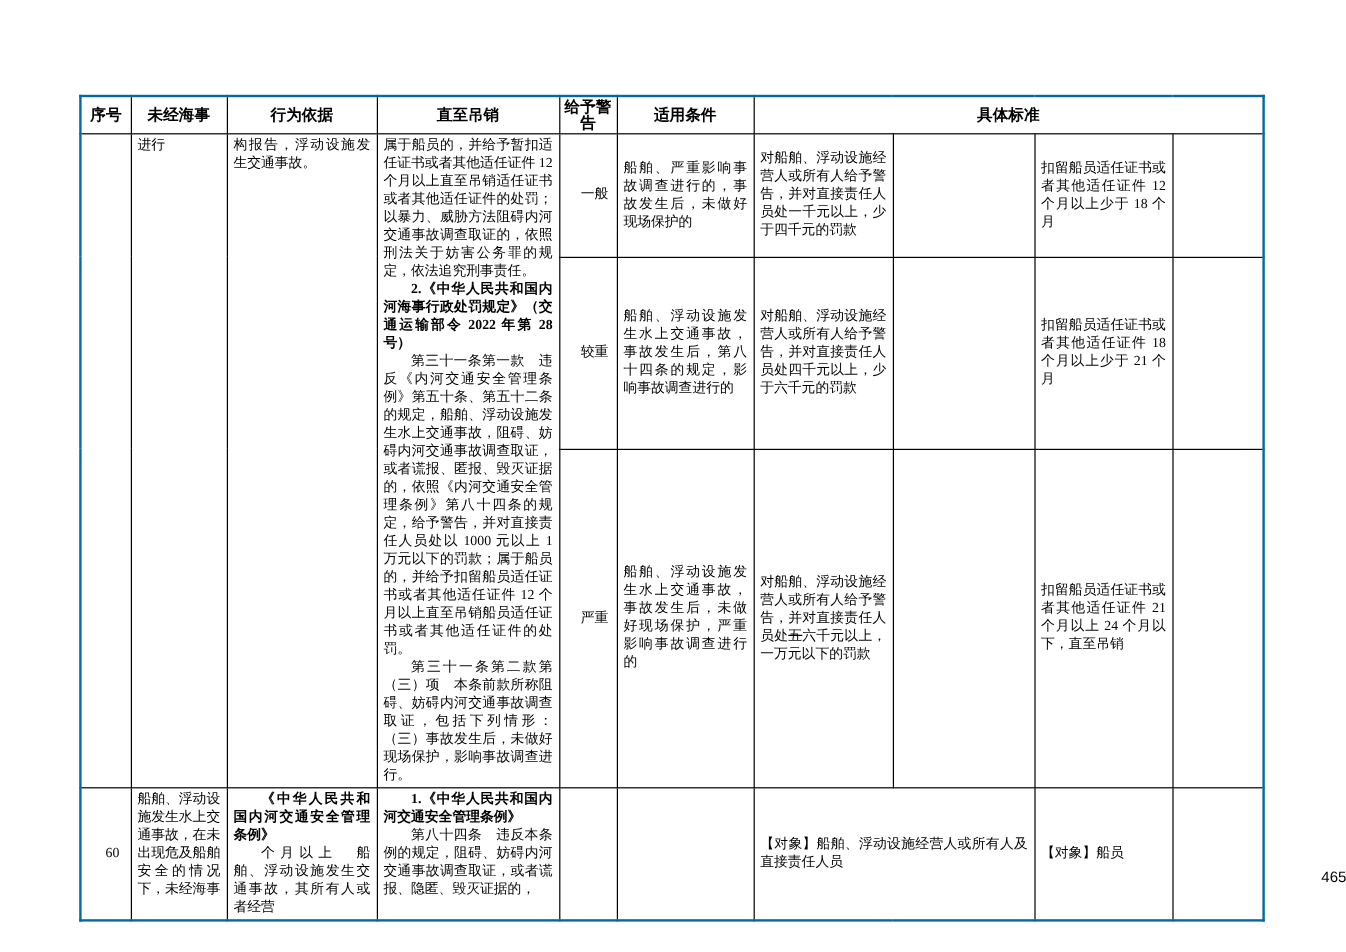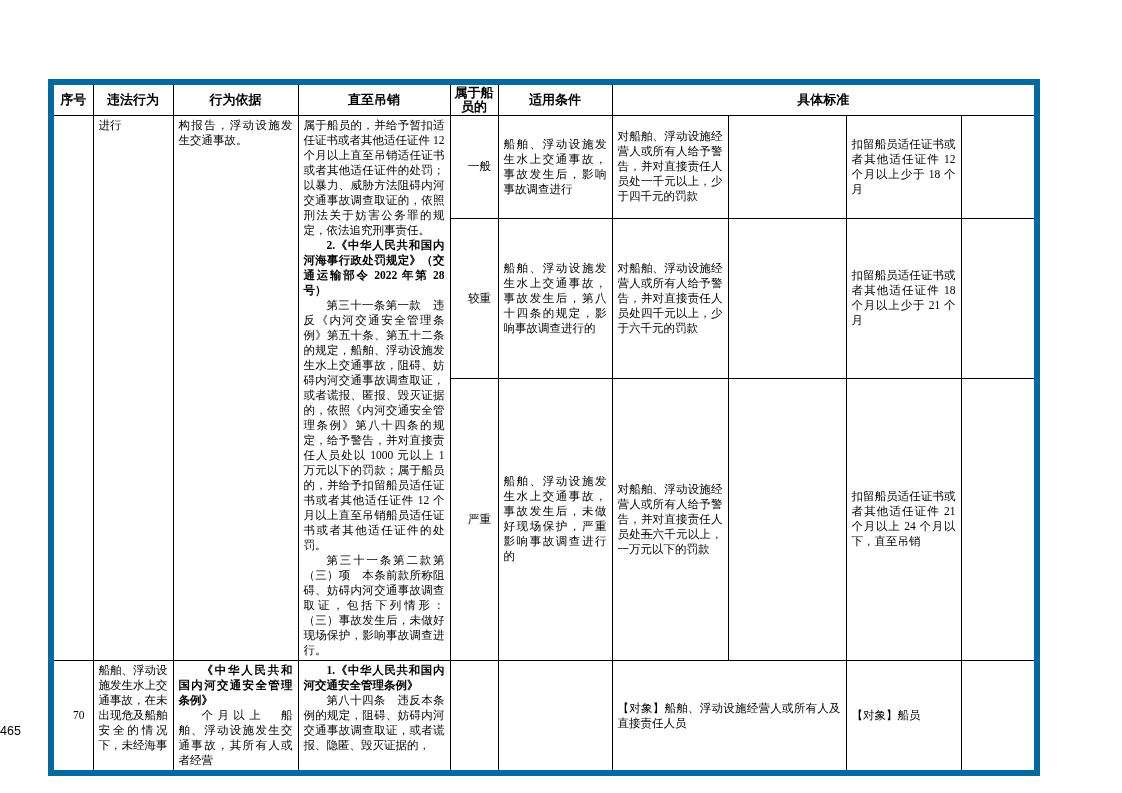--- a/index.html
+++ b/index.html
@@ -1,32 +1,32 @@
 <!DOCTYPE html>
 <html><head>
 <meta charset="utf-8">
 <style>
   * { margin:0; padding:0; box-sizing:border-box; }
   html,body { width:1122px; height:793px; background:#ffffff; }
   body { font-family:"Liberation Serif","DejaVu Serif",serif; color:#000; overflow:hidden; }
   .page { position:relative; width:1122px; height:793px; background:#fff; }
-  table.reg { position:absolute; left:48px; top:79px; width:986px;
-              border-collapse:collapse; table-layout:fixed; border:6px solid #0369a1; }
+  table.reg { position:absolute; left:66px; top:79px; width:986px;
+              border-collapse:collapse; table-layout:fixed; border:2px solid #0369a1; }
   th, td { border:1px solid #000; font-size:11.5px; line-height:15px;
            padding:2px 5px; vertical-align:middle; overflow:hidden; word-break:break-all; }
   th { font-weight:bold; font-size:13px; line-height:14px; text-align:center; padding:1px 2px; }
   td.top { vertical-align:top; }
   td.ctr { text-align:center;padding-left:16px; }
   td.just { text-align:justify;margin-top:32px; }
   .para { text-align:justify; margin:0; }
   .para.indent { text-indent:2em; }
   .para.bold { font-weight:bold; }
   .strike { text-decoration:line-through; }
   .page-number { position:absolute; left:0; top:724px; width:1122px;
-                 text-align:left; font-size:12.5px;
+                 text-align:right; font-size:12.5px;
                  font-family:"Liberation Sans","DejaVu Sans",sans-serif; }
 </style>
 </head>
 <body>
 
 <div class="page">
 
   <table class="reg">
     <colgroup>
       <col style="width:42px">
@@ -36,41 +36,41 @@
         <col style="width:48px">
         <col style="width:114px">
       <col style="width:116px">
         <col style="width:118px">
         <col style="width:115px">
       <col style="width:76px">
     </colgroup>
     <thead>
       <tr style="height:28px">
         <th>序号</th>
-        <th>违法行为</th>
+        <th>未经海事</th>
         <th>行为依据</th>
         <th>直至吊销</th>
-        <th>属于船员的</th>
+        <th>给予警告</th>
         <th>适用条件</th>
         <th colspan="4">具体标准</th>
       </tr>
     </thead>
     <tbody>
       <tr style="height:96px">
         <td rowspan="3" class="top ctr"></td>
         <td rowspan="3" class="top just">进行</td>
         <td rowspan="3" class="top just">构报告，浮动设施发生交通事故。</td>
         <td rowspan="3" class="top">
             <p class="para"><span>属于船员的，并给予暂扣适任证书或者其他适任证件 12 个月以上直至吊销适任证书或者其他适任证件的处罚；以暴力、威胁方法阻碍内河交通事故调查取证的，依照刑法关于妨害公务罪的规定，依法追究刑事责任。</span></p>
             <p class="para indent bold"><span>2.《中华人民共和国内河海事行政处罚规定》（交通运输部令 2022 年第 28 号）</span></p>
             <p class="para indent"><span>第三十一条第一款　违反《内河交通安全管理条例》第五十条、第五十二条的规定，船舶、浮动设施发生水上交通事故，阻碍、妨碍内河交通事故调查取证，或者谎报、匿报、毁灭证据的，依照《内河交通安全管理条例》第八十四条的规定，给予警告，并对直接责任人员处以 1000 元以上 1 万元以下的罚款；属于船员的，并给予扣留船员适任证书或者其他适任证件 12 个月以上直至吊销船员适任证书或者其他适任证件的处罚。</span></p>
             <p class="para indent"><span>第三十一条第二款第（三）项　本条前款所称阻碍、妨碍内河交通事故调查取证，包括下列情形：（三）事故发生后，未做好现场保护，影响事故调查进行。</span></p>
           </td>
         <td class="ctr">一般</td>
-        <td class="just">船舶、浮动设施发生水上交通事故，事故发生后，影响事故调查进行</td>
+        <td class="just">船舶、严重影响事故调查进行的，事故发生后，未做好现场保护的</td>
         <td>
             <p class="para"><span>对船舶、浮动设施经营人或所有人给予警告，并对直接责任人员处一千元以上，少于四千元的罚款</span></p>
           </td>
         <td></td>
         <td class="just">扣留船员适任证书或者其他适任证件 12 个月以上少于 18 个月</td>
         <td></td>
       </tr>
       <tr style="height:149px">
         <td class="ctr">较重</td>
         <td class="just">船舶、浮动设施发生水上交通事故，事故发生后，第八十四条的规定，影响事故调查进行的</td>
@@ -85,21 +85,21 @@
         <td class="ctr">严重</td>
         <td class="just">船舶、浮动设施发生水上交通事故，事故发生后，未做好现场保护，严重影响事故调查进行的</td>
         <td>
             <p class="para"><span>对船舶、浮动设施经营人或所有人给予警告，并对直接责任人员处</span><span class="strike">五</span><span>六千元以上，一万元以下的罚款</span></p>
           </td>
         <td></td>
         <td class="just">扣留船员适任证书或者其他适任证件 21 个月以上 24 个月以下，直至吊销</td>
         <td></td>
       </tr>
       <tr style="height:103px">
-        <td class="ctr">70</td>
+        <td class="ctr">60</td>
         <td class="top just">船舶、浮动设施发生水上交通事故，在未出现危及船舶安全的情况下，未经海事</td>
         <td class="top">
             <p class="para indent bold"><span>《中华人民共和国内河交通安全管理条例》</span></p>
             <p class="para indent"><span>个月以上　船舶、浮动设施发生交通事故，其所有人或者经营</span></p>
           </td>
         <td class="top">
             <p class="para indent bold"><span>1.《中华人民共和国内河交通安全管理条例》</span></p>
             <p class="para indent"><span>第八十四条　违反本条例的规定，阻碍、妨碍内河交通事故调查取证，或者谎报、隐匿、毁灭证据的，</span></p>
           </td>
         <td></td>

